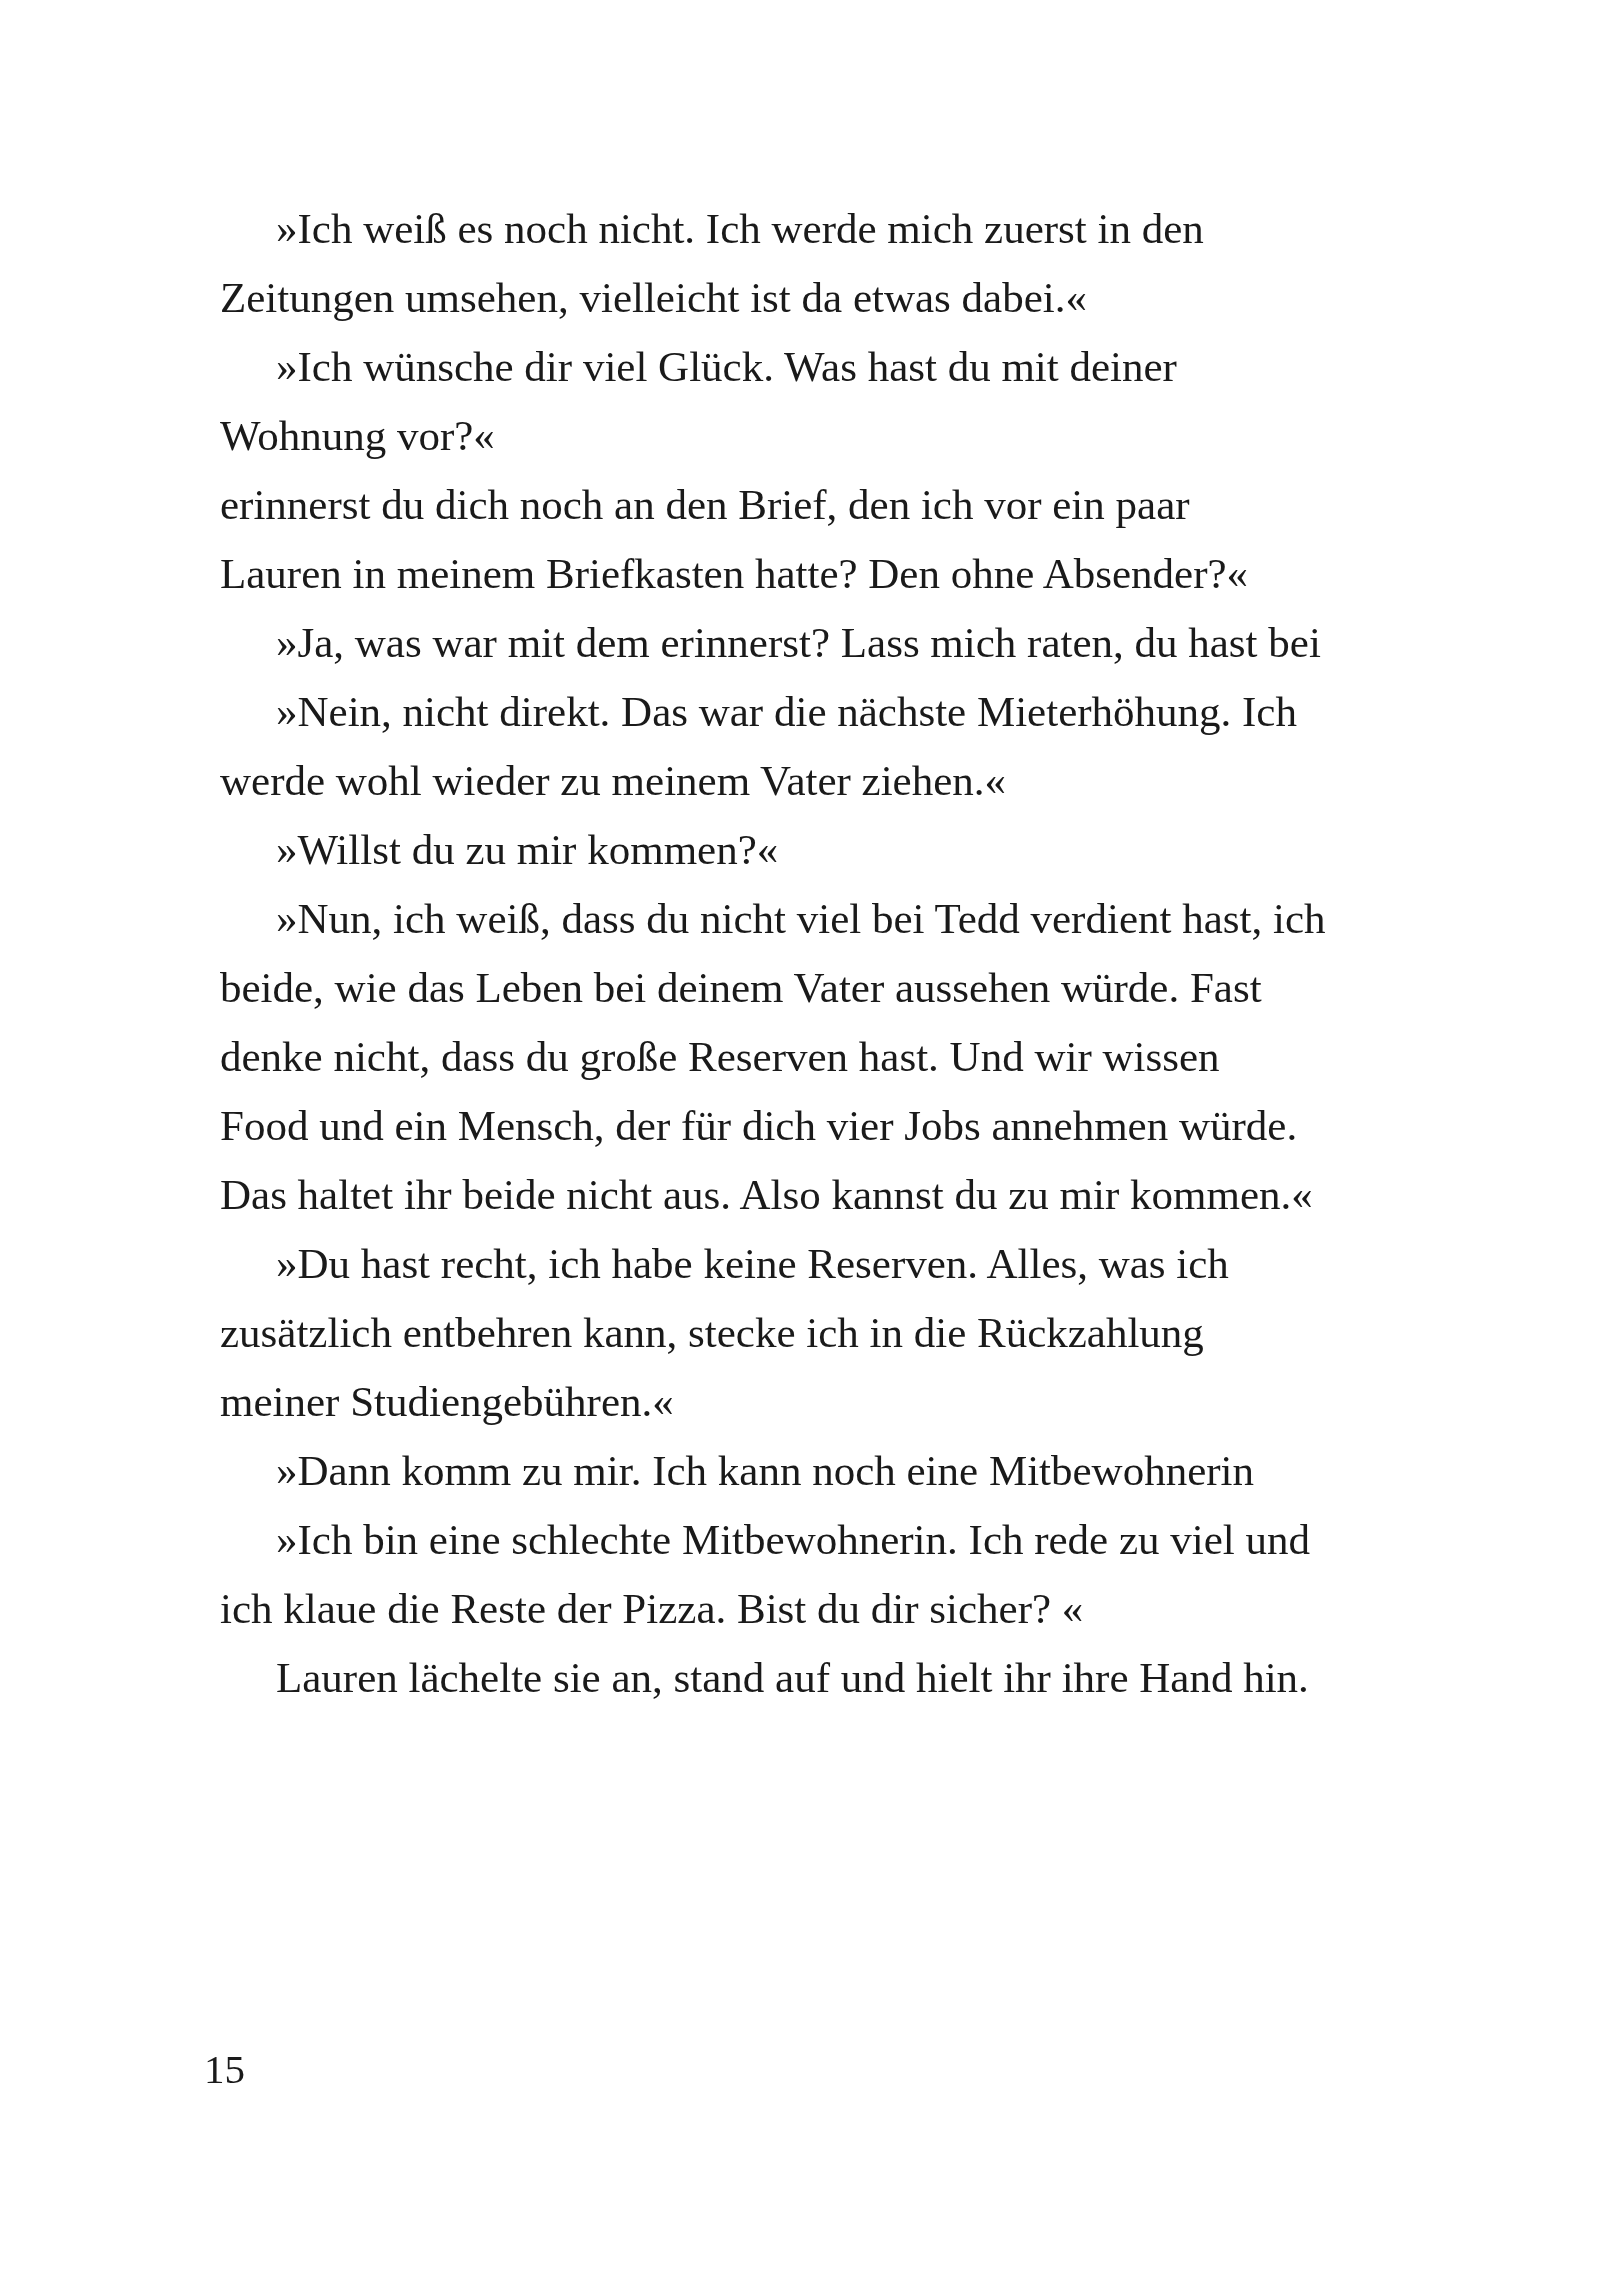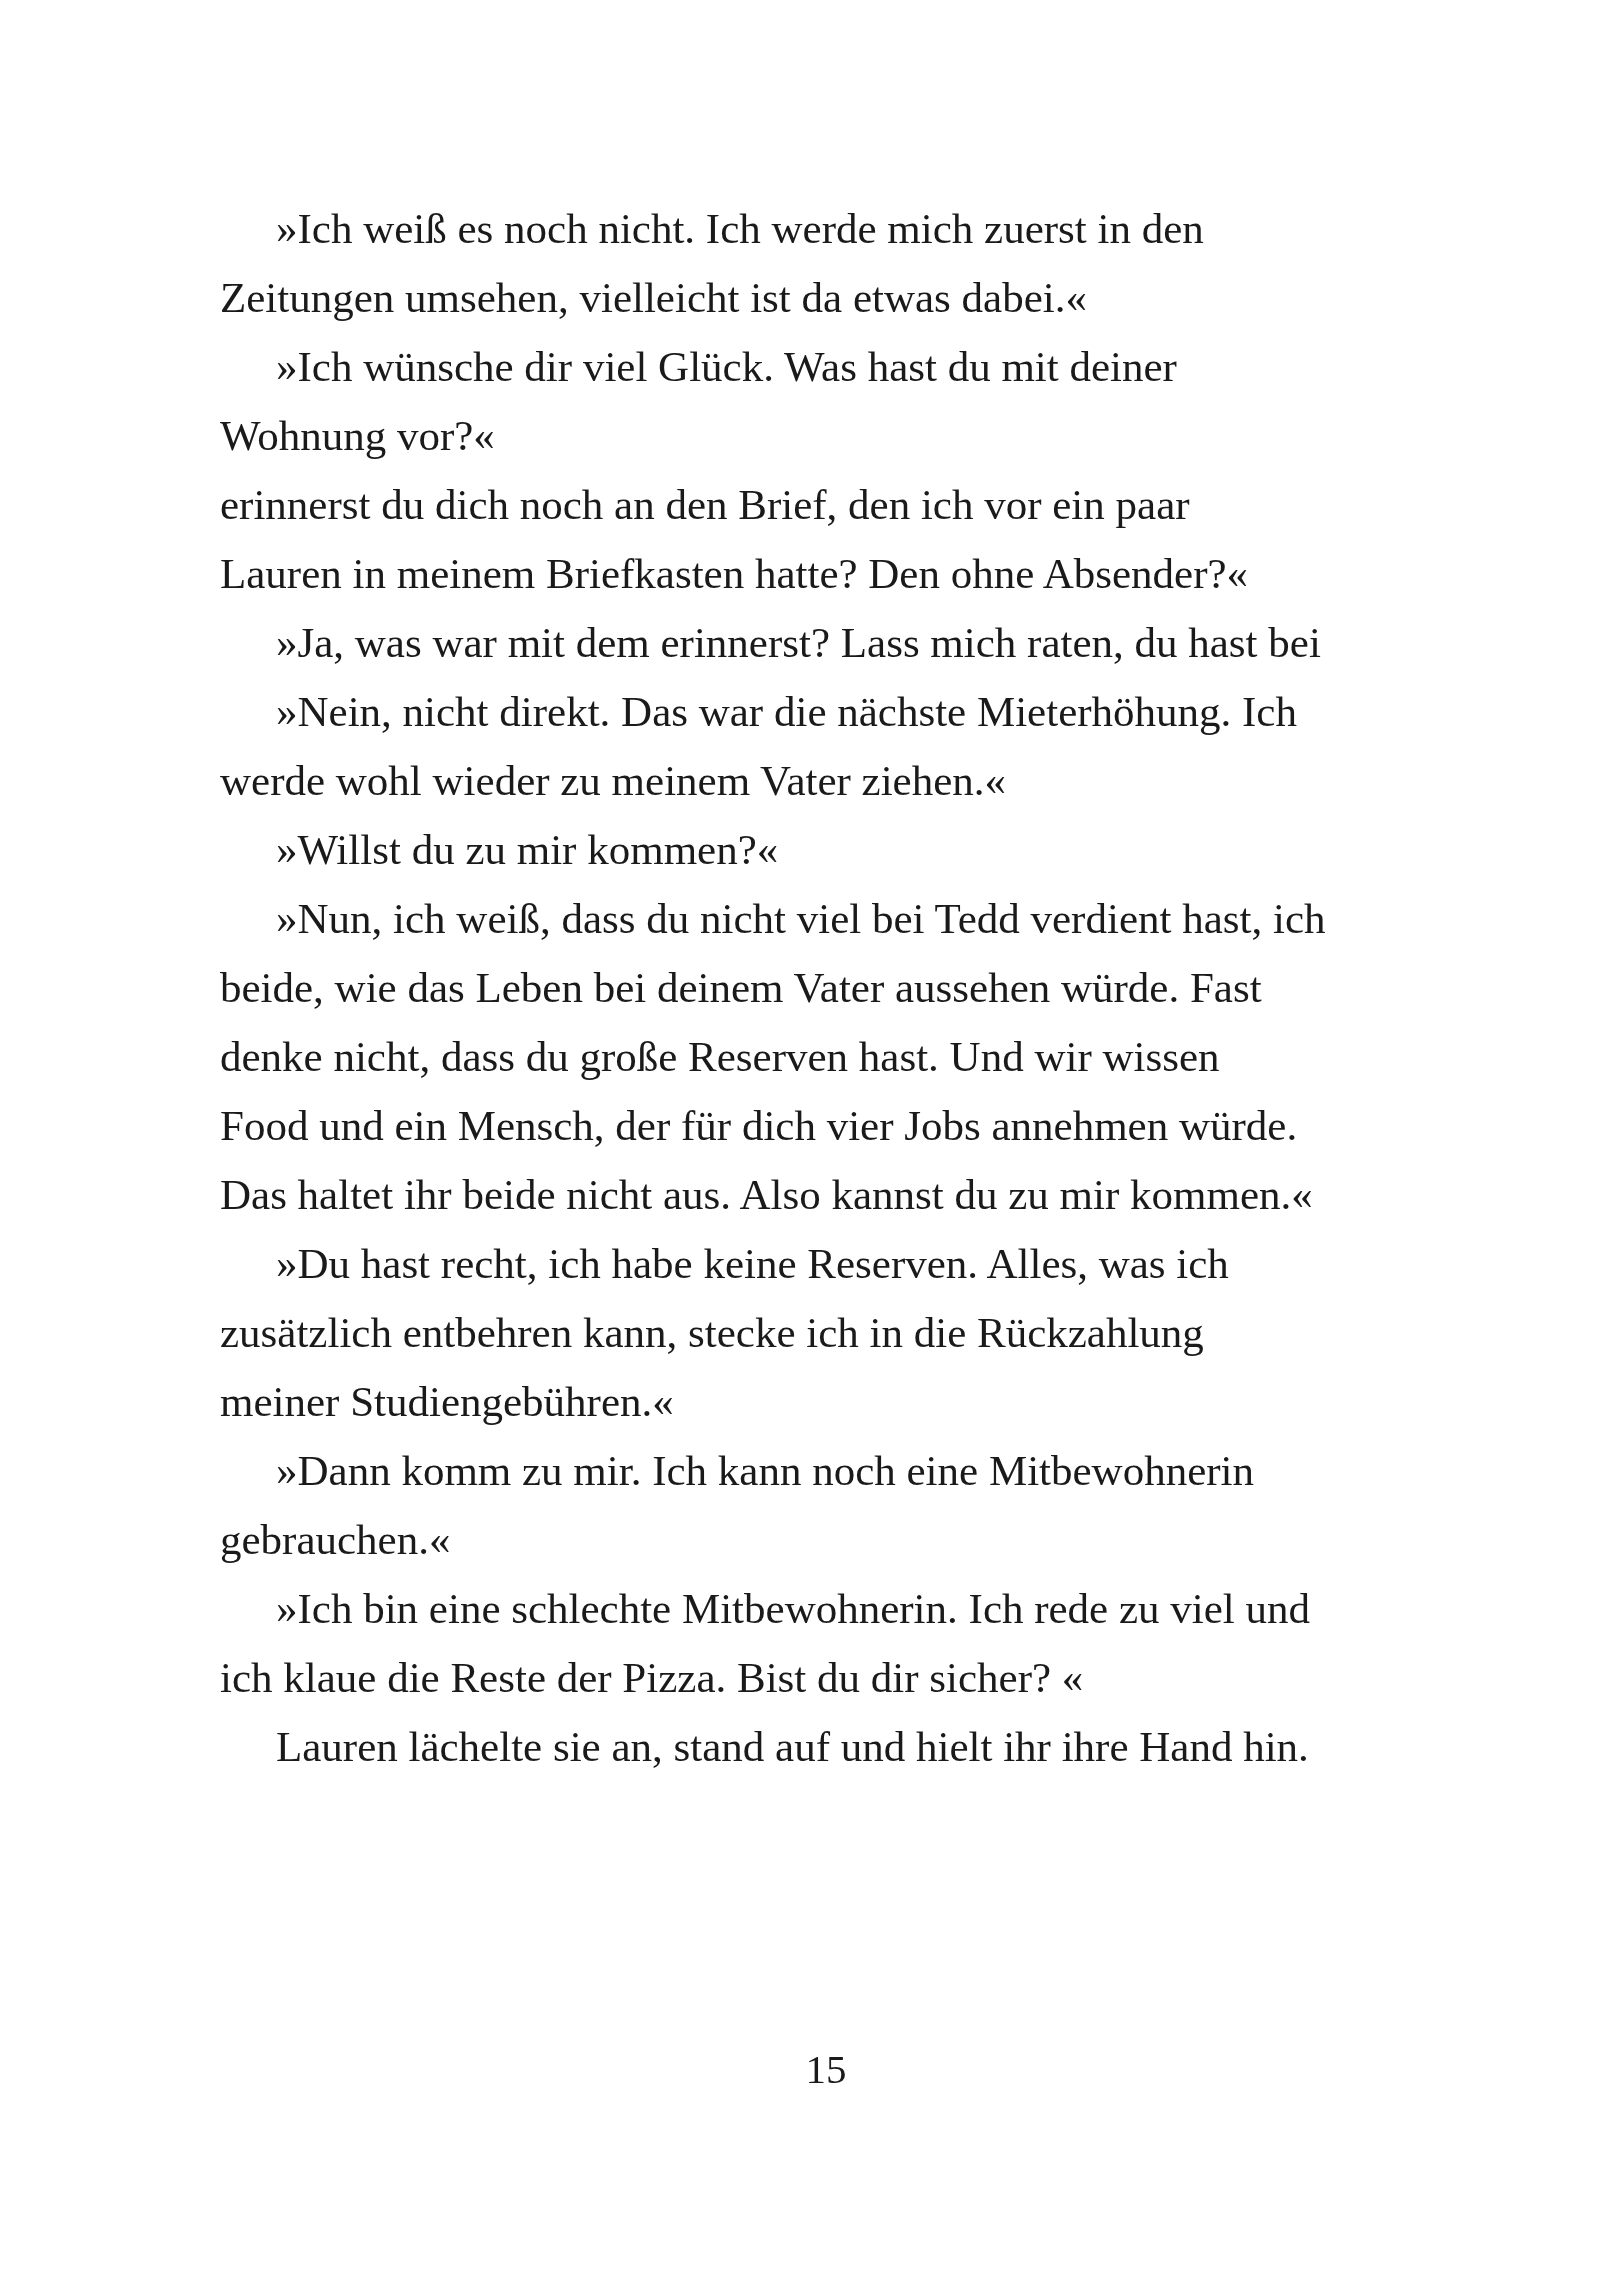--- a/index.html
+++ b/index.html
@@ -33,21 +33,20 @@
   .line.indent {
     text-indent: 56px;
   }
   .page-number {
     position: absolute;
     left: 188px;
     width: 1260px;
     top: 2041px;
     font-size: 41px;
     line-height: 56px;
-    text-align: center;
     color: #1a1a1a;
   }
 </style>
 </head>
 <body>
 
 <div class="page">
   <div class="text-block" id="text-block">
       <div class="line indent">»Ich weiß es noch nicht. Ich werde mich zuerst in den</div>
       <div class="line">Zeitungen umsehen, vielleicht ist da etwas dabei.«</div>
@@ -61,20 +60,19 @@
       <div class="line indent">»Willst du zu mir kommen?«</div>
       <div class="line indent">»Nun, ich weiß, dass du nicht viel bei Tedd verdient hast, ich</div>
       <div class="line">beide, wie das Leben bei deinem Vater aussehen würde. Fast</div>
       <div class="line">denke nicht, dass du große Reserven hast. Und wir wissen</div>
       <div class="line">Food und ein Mensch, der für dich vier Jobs annehmen würde.</div>
       <div class="line">Das haltet ihr beide nicht aus. Also kannst du zu mir kommen.«</div>
       <div class="line indent">»Du hast recht, ich habe keine Reserven. Alles, was ich</div>
       <div class="line">zusätzlich entbehren kann, stecke ich in die Rückzahlung</div>
       <div class="line">meiner Studiengebühren.«</div>
       <div class="line indent">»Dann komm zu mir. Ich kann noch eine Mitbewohnerin</div>
-      <div class="line">gebrauchen.«</div>
       <div class="line indent">»Ich bin eine schlechte Mitbewohnerin. Ich rede zu viel und</div>
       <div class="line">ich klaue die Reste der Pizza. Bist du dir sicher? «</div>
       <div class="line indent">Lauren lächelte sie an, stand auf und hielt ihr ihre Hand hin.</div>
     </div>
   <div class="page-number">15</div>
 </div>
 
 
 </body></html>

